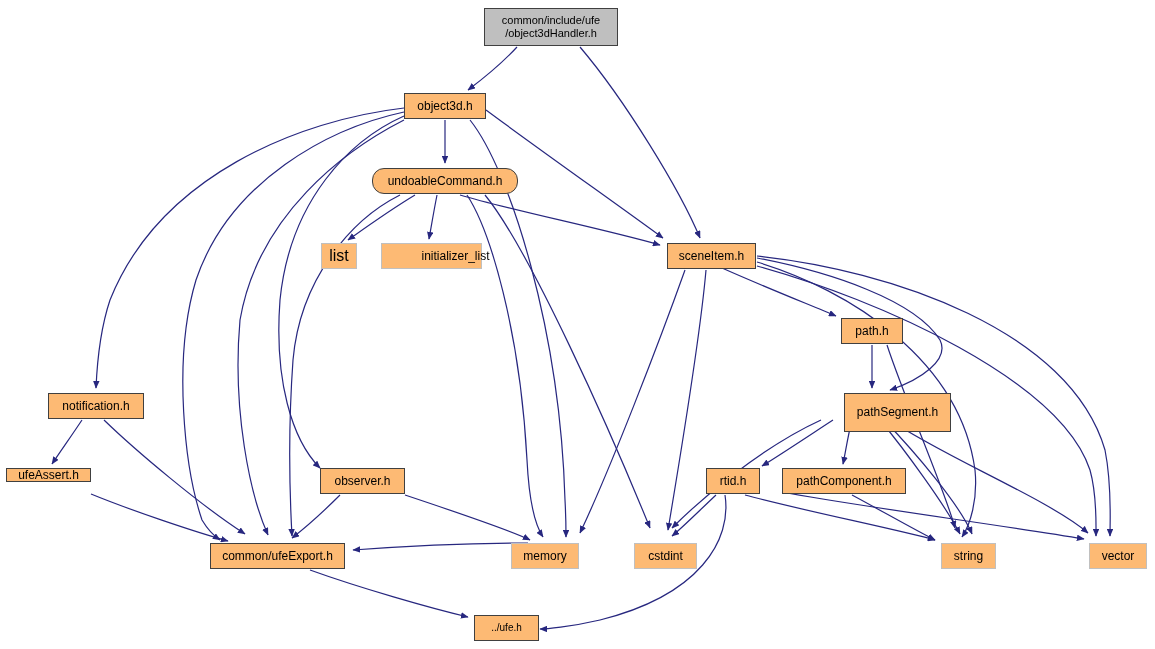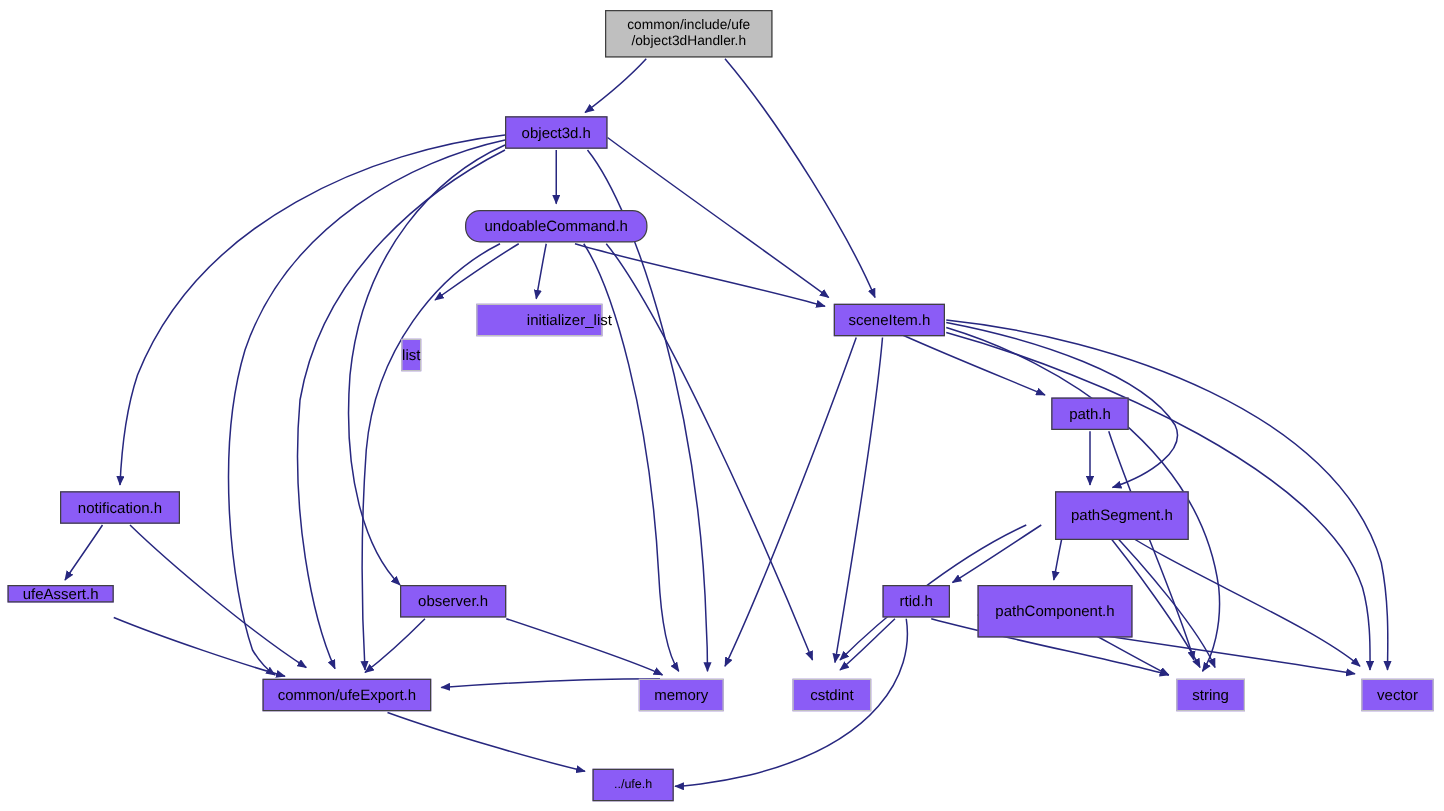--- a/index.html
+++ b/index.html
@@ -25,21 +25,21 @@
   .gnode {
     position: absolute;
     box-sizing: border-box;
     display: flex;
     align-items: center;
     justify-content: center;
     text-align: center;
     line-height: 1.18;
     white-space: pre;
     color: #000000;
-    background: #8b5cf6;
+    background: #fdba74;
     font-family: "Liberation Sans", sans-serif;
   }
   .gnode.dark {
     border: 1px solid #404040;
   }
   .gnode.light {
     border: 1px solid #c0c0c0;
   }
   .gnode.root {
     background: #bfbfbf;
@@ -103,30 +103,30 @@
         <path d="M 782 492 C 850 505 1000 525 1084 539" fill="none" stroke="#27277f" stroke-width="1.2" marker-end="url(#arrow)"></path>
         <path d="M 310 570 C 360 588 430 608 468 617" fill="none" stroke="#27277f" stroke-width="1.2" marker-end="url(#arrow)"></path>
         <path d="M 353 550 C 420 545 490 543 528 543" fill="none" stroke="#27277f" stroke-width="1.2" marker-start="url(#arrow)"></path>
       </g>
   </svg>
   <div id="nodes-layer">
       <div class="gnode root" style="left: 484px; top: 8px; width: 134px; height: 38px; font-size: 11px;"><span class="nlabel">common/include/ufe
 /object3dHandler.h</span></div>
       <div class="gnode dark" style="left: 404px; top: 93px; width: 82px; height: 26px; font-size: 12px;"><span class="nlabel">object3d.h</span></div>
       <div class="gnode dark" style="left: 372px; top: 168px; width: 146px; height: 26px; font-size: 12px; border-radius: 12px;"><span class="nlabel">undoableCommand.h</span></div>
-      <div class="gnode light" style="left: 321px; top: 243px; width: 16px; height: 26px; font-size: 12px; margin-top: 28px;"><span class="nlabel">list</span></div>
+      <div class="gnode light" style="left: 321px; top: 243px; width: 36px; height: 26px; font-size: 16px;"><span class="nlabel">list</span></div>
       <div class="gnode light" style="left: 381px; top: 243px; width: 101px; height: 26px; font-size: 12px; padding-left: 48px;"><span class="nlabel">initializer_list</span></div>
       <div class="gnode dark" style="left: 667px; top: 243px; width: 89px; height: 26px; font-size: 12px;"><span class="nlabel">sceneItem.h</span></div>
       <div class="gnode dark" style="left: 841px; top: 318px; width: 62px; height: 26px; font-size: 12px;"><span class="nlabel">path.h</span></div>
       <div class="gnode dark" style="left: 48px; top: 393px; width: 96px; height: 26px; font-size: 12px;"><span class="nlabel">notification.h</span></div>
       <div class="gnode dark" style="left: 844px; top: 393px; width: 107px; height: 39px; font-size: 12px;"><span class="nlabel">pathSegment.h</span></div>
       <div class="gnode dark" style="left: 6px; top: 468px; width: 85px; height: 14px; font-size: 12px;"><span class="nlabel">ufeAssert.h</span></div>
       <div class="gnode dark" style="left: 320px; top: 468px; width: 85px; height: 26px; font-size: 12px;"><span class="nlabel">observer.h</span></div>
       <div class="gnode dark" style="left: 706px; top: 468px; width: 54px; height: 26px; font-size: 12px;"><span class="nlabel">rtid.h</span></div>
-      <div class="gnode dark" style="left: 782px; top: 468px; width: 124px; height: 42px; font-size: 12px;"><span class="nlabel">pathComponent.h</span></div>
+      <div class="gnode dark" style="left: 782px; top: 468px; width: 124px; height: 26px; font-size: 12px;"><span class="nlabel">pathComponent.h</span></div>
       <div class="gnode dark" style="left: 210px; top: 543px; width: 135px; height: 26px; font-size: 12px;"><span class="nlabel">common/ufeExport.h</span></div>
       <div class="gnode light" style="left: 511px; top: 543px; width: 68px; height: 26px; font-size: 12px;"><span class="nlabel">memory</span></div>
       <div class="gnode light" style="left: 634px; top: 543px; width: 63px; height: 26px; font-size: 12px;"><span class="nlabel">cstdint</span></div>
       <div class="gnode light" style="left: 941px; top: 543px; width: 55px; height: 26px; font-size: 12px;"><span class="nlabel">string</span></div>
       <div class="gnode light" style="left: 1089px; top: 543px; width: 58px; height: 26px; font-size: 12px;"><span class="nlabel">vector</span></div>
       <div class="gnode dark" style="left: 474px; top: 615px; width: 65px; height: 26px; font-size: 10px;"><span class="nlabel">../ufe.h</span></div>
     </div>
 </div>
 
 </body></html>

